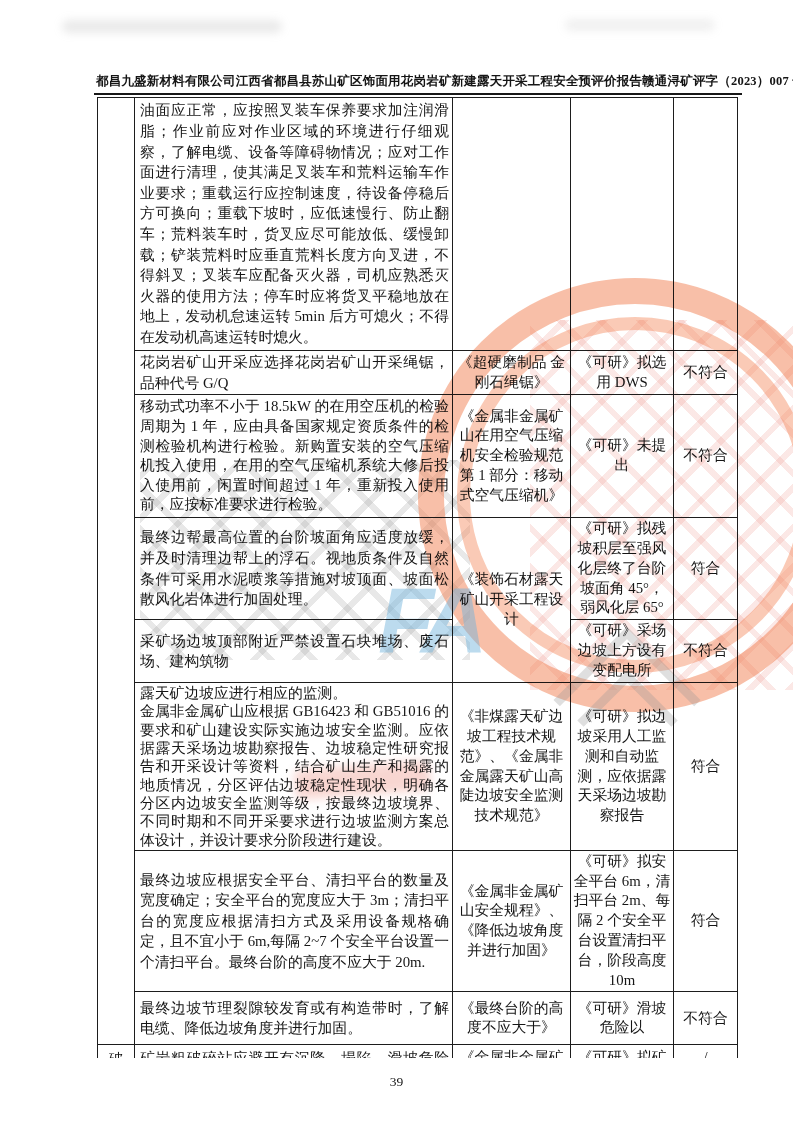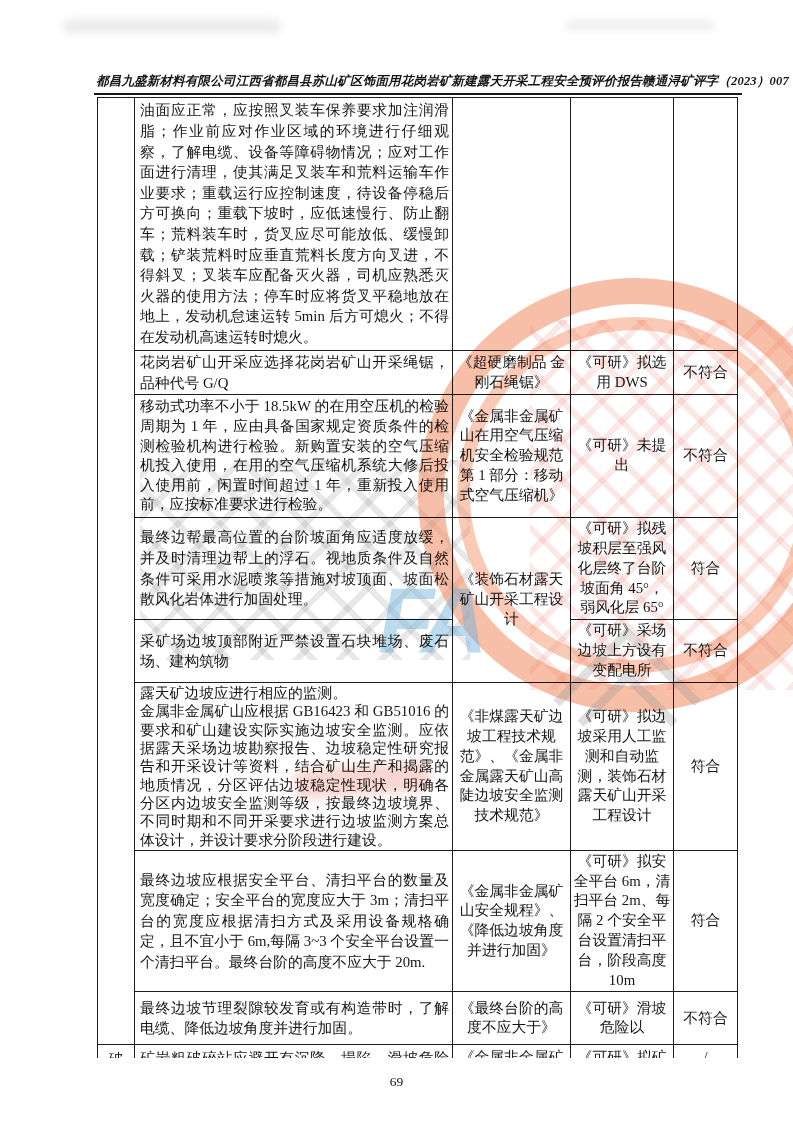--- a/index.html
+++ b/index.html
@@ -6,21 +6,21 @@
   .page{
     position:relative;width:793px;height:1122px;margin:0 auto;
     background:#ffffff;overflow:hidden;
     font-family:"Liberation Serif","DejaVu Serif",serif;
     color:#151515;
   }
   
   .header{
     position:absolute;left:96px;top:73px;width:644px;
     display:flex;justify-content:space-between;align-items:flex-end;
-    font-size:12.5px;font-weight:700;letter-spacing:0.2px;white-space:nowrap;font-style:italic;
+    font-size:12.5px;font-weight:700;letter-spacing:0.2px;white-space:nowrap;
   }
   .header-rule{position:absolute;left:94px;top:93px;width:648px;height:2px;background:#181818;}
   
   .table-clip{position:absolute;left:97px;top:97px;width:643px;height:961px;overflow:hidden;z-index:1;}
   table{border-collapse:collapse;table-layout:fixed;width:640px;}
   td{border:1.5px solid #1d1d1d;overflow:hidden;font-size:14.8px;background:transparent;}
   td.side{text-align:center;vertical-align:middle;}
   td.content{
     text-align:justify;vertical-align:middle;padding:1px 3px 1px 5px;
     line-height:20.6px;white-space:pre-wrap;
@@ -130,25 +130,25 @@
         </tr>
         <tr class="r5">
           <td class="content">采矿场边坡顶部附近严禁设置石块堆场、废石场、建构筑物</td>
           <td class="mid">《可研》采场边坡上方设有变配电所</td>
           <td class="mid result">不符合</td>
         </tr>
         <tr class="r6">
           <td class="content">露天矿边坡应进行相应的监测。
 金属非金属矿山应根据 GB16423 和 GB51016 的要求和矿山建设实际实施边坡安全监测。应依据露天采场边坡勘察报告、边坡稳定性研究报告和开采设计等资料，结合矿山生产和揭露的地质情况，分区评估边坡稳定性现状，明确各分区内边坡安全监测等级，按最终边坡境界、不同时期和不同开采要求进行边坡监测方案总体设计，并设计要求分阶段进行建设。</td>
           <td class="mid">《非煤露天矿边坡工程技术规范》、《金属非金属露天矿山高陡边坡安全监测技术规范》</td>
-          <td class="mid">《可研》拟边坡采用人工监测和自动监测，装饰石材露天矿山开采工程设计</td>
+          <td class="mid">《可研》拟边坡采用人工监测和自动监测，应依据露天采场边坡勘察报告</td>
           <td class="mid result">符合</td>
         </tr>
         <tr class="r7">
-          <td class="content">最终边坡应根据安全平台、清扫平台的数量及宽度确定；安全平台的宽度应大于 3m；清扫平台的宽度应根据清扫方式及采用设备规格确定，且不宜小于 6m,每隔 3~3 个安全平台设置一个清扫平台。最终台阶的高度不应大于 20m.</td>
+          <td class="content">最终边坡应根据安全平台、清扫平台的数量及宽度确定；安全平台的宽度应大于 3m；清扫平台的宽度应根据清扫方式及采用设备规格确定，且不宜小于 6m,每隔 2~7 个安全平台设置一个清扫平台。最终台阶的高度不应大于 20m.</td>
           <td class="mid">《金属非金属矿山安全规程》、《降低边坡角度并进行加固》</td>
           <td class="mid">《可研》拟安全平台 6m，清扫平台 2m、每隔 2 个安全平台设置清扫平台，阶段高度 10m</td>
           <td class="mid result">符合</td>
         </tr>
         <tr class="r8">
           <td class="content">最终边坡节理裂隙较发育或有构造带时，了解电缆、降低边坡角度并进行加固。</td>
           <td class="mid">《最终台阶的高度不应大于》</td>
           <td class="mid">《可研》滑坡危险以</td>
           <td class="mid result">不符合</td>
         </tr>
@@ -167,15 +167,15 @@
     <div class="hatch h1"></div>
     <div class="hatch h2"></div>
     <div class="ring"></div>
     <div class="ring-inner"></div>
     <div class="chev c1"></div>
     <div class="chev c2"></div>
     <div class="wm-letters">FA</div>
     <div class="red-blur"></div>
   </div>
 
-  <div class="page-number">69</div>
+  <div class="page-number">39</div>
 
 </div>
 
 </body></html>

